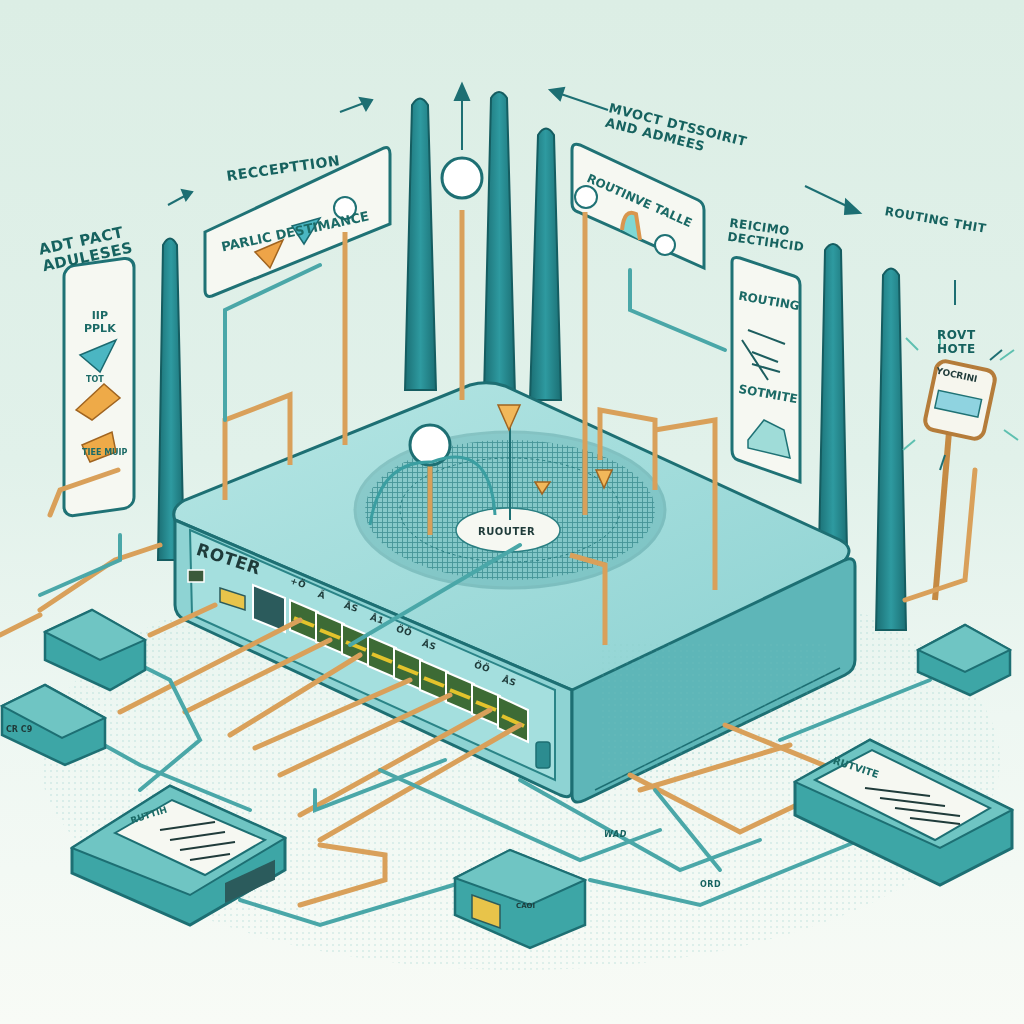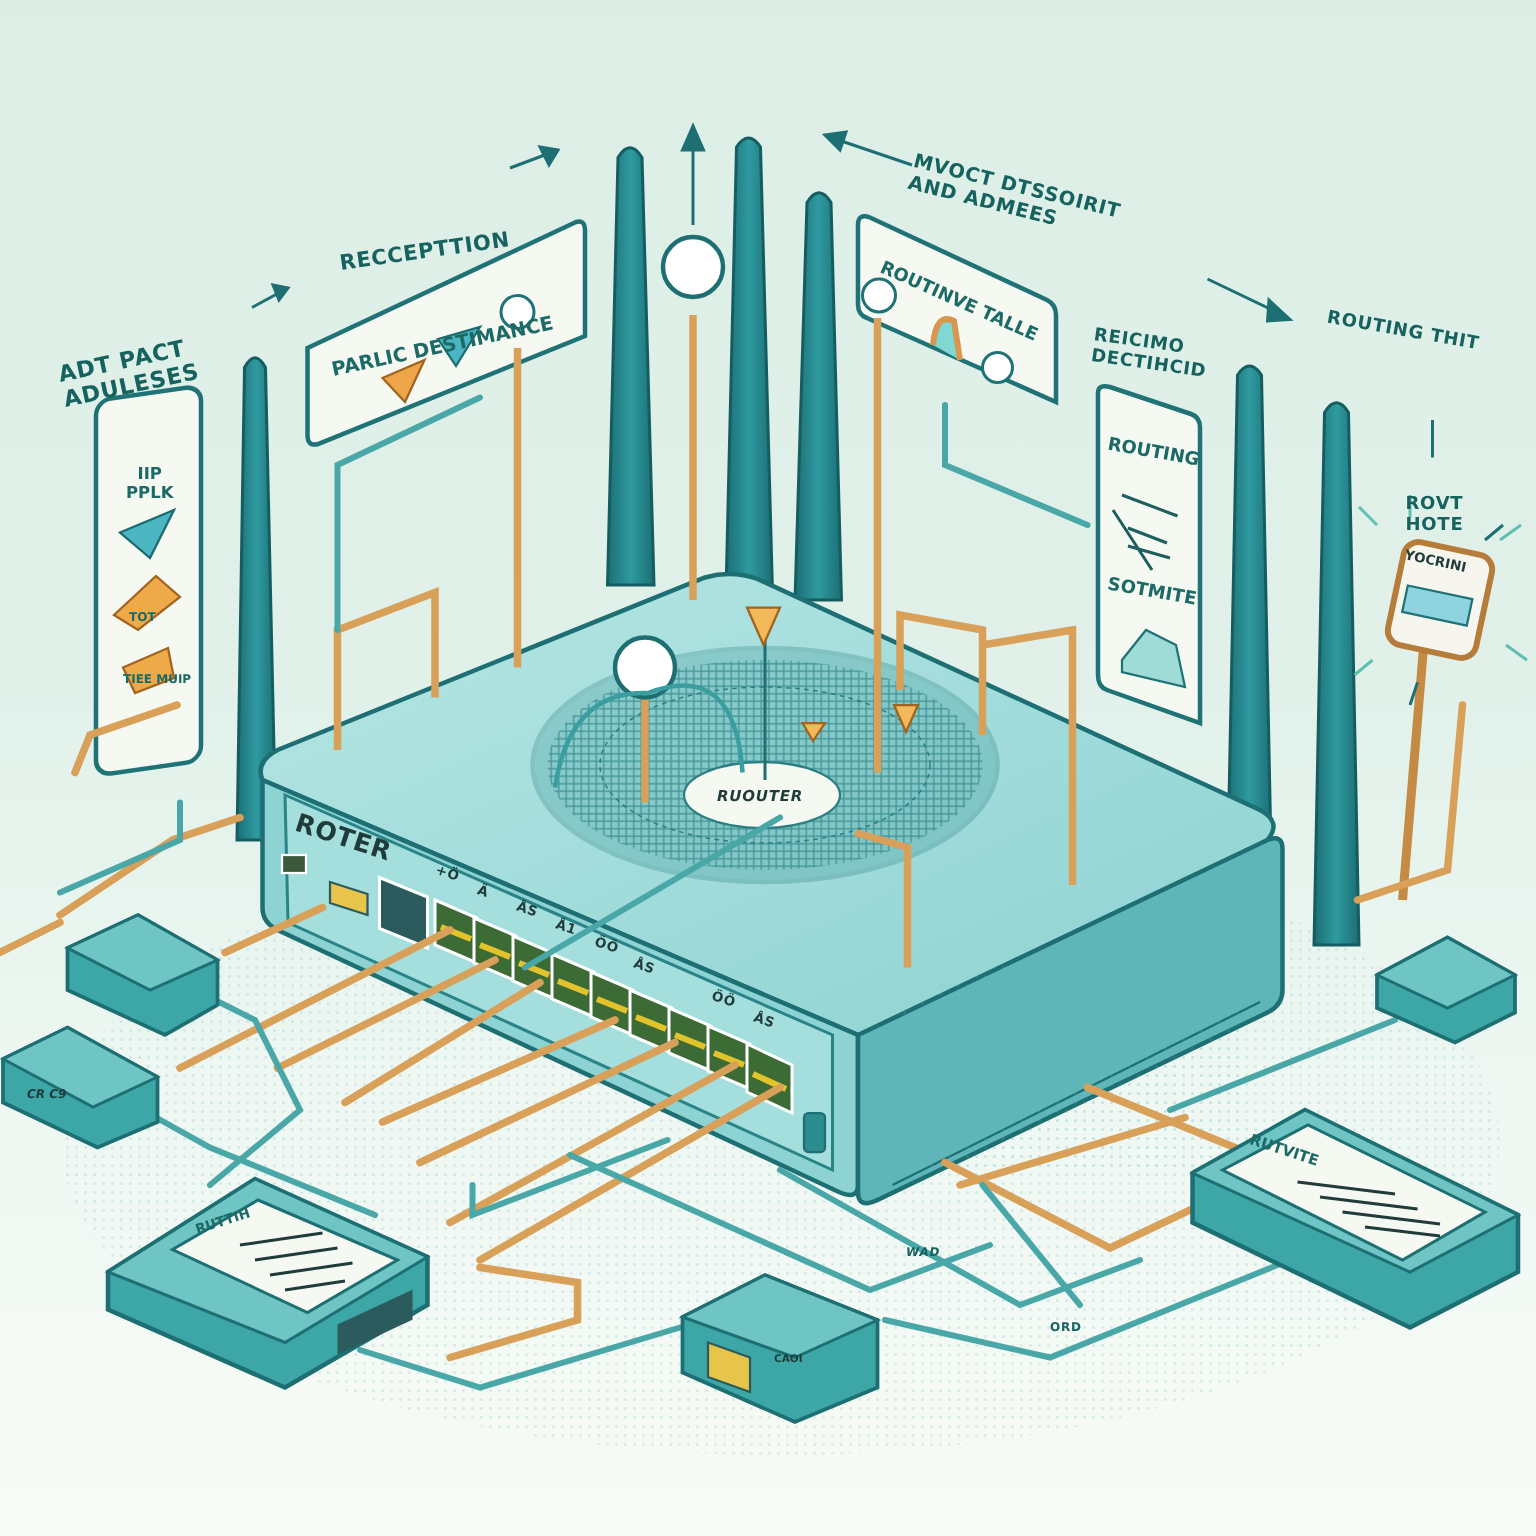--- a/index.html
+++ b/index.html
@@ -312,41 +312,41 @@
 <div class="lbl" style="left:605px;top:118px;font-size:13px;transform:rotate(14deg);">MVOCT DTSSOIRIT
 AND ADMEES</div>
 <div class="lbl" style="left:728px;top:222px;font-size:12px;transform:rotate(8deg);">REICIMO
 DECTIHCID</div>
 <div class="lbl" style="left:884px;top:214px;font-size:12px;transform:rotate(10deg);">ROUTING THIT</div>
 <div class="lbl" style="left:937px;top:305px;font-size:12px;margin-top:24px;">ROVT
 HOTE</div>
 
 <div class="panel-txt" style="left:84px;top:310px;font-size:11px;text-align:center;">IIP
 PPLK</div>
-<div class="panel-txt" style="left:86px;top:375px;font-size:8px;margin-top:32px;">TOT</div>
+<div class="panel-txt" style="left:86px;top:375px;font-size:8px;">TOT</div>
 <div class="panel-txt" style="left:82px;top:448px;font-size:8px;">TIEE MUIP</div>
 <div class="panel-txt" style="left:220px;top:225px;font-size:13px;transform:rotate(-12deg);">PARLIC DESTIMANCE</div>
 <div class="panel-txt" style="left:590px;top:172px;font-size:12px;transform:rotate(24deg);transform-origin:left top;">ROUTINVE TALLE</div>
 <div class="panel-txt" style="left:738px;top:295px;font-size:12px;transform:rotate(10deg);">ROUTING</div>
 <div class="panel-txt" style="left:738px;top:388px;font-size:12px;transform:rotate(10deg);">SOTMITE</div>
 <div class="panel-txt dark" style="left:936px;top:370px;font-size:9px;transform:rotate(12deg);">YOCRINI</div>
 
 <div class="lbl dark" style="left:200px;top:540px;font-size:17px;transform:rotate(18deg);transform-origin:left top;">ROTER</div>
-<div class="lbl dark" style="left:478px;top:526px;font-size:10px;font-style:italic;">RUOUTER</div>
+<div class="lbl dark" style="left:478px;top:526px;font-size:10px;">RUOUTER</div>
 
 <div class="lbl dark" style="left:290px;top:578px;font-size:9px;transform:rotate(18deg);">+Ö</div>
 <div class="lbl dark" style="left:318px;top:590px;font-size:9px;transform:rotate(18deg);">Ä</div>
 <div class="lbl dark" style="left:344px;top:602px;font-size:9px;transform:rotate(18deg);">ÅS</div>
 <div class="lbl dark" style="left:370px;top:614px;font-size:9px;transform:rotate(18deg);">Å1</div>
 <div class="lbl dark" style="left:396px;top:626px;font-size:9px;transform:rotate(18deg);">ÖÖ</div>
 <div class="lbl dark" style="left:422px;top:640px;font-size:9px;transform:rotate(18deg);">ÅS</div>
 <div class="lbl dark" style="left:474px;top:662px;font-size:9px;transform:rotate(18deg);">ÖÖ</div>
 <div class="lbl dark" style="left:502px;top:676px;font-size:9px;transform:rotate(18deg);">ÅS</div>
 
 <div class="panel-txt" style="left:130px;top:810px;font-size:9px;transform:rotate(-18deg);">RUTTIH</div>
 <div class="panel-txt" style="left:832px;top:762px;font-size:10px;transform:rotate(18deg);">RUTVITE</div>
 <div class="panel-txt dark" style="left:516px;top:902px;font-size:7px;">CAOI</div>
-<div class="panel-txt dark" style="left:18px;top:725px;font-size:8px;font-style:italic;">CR  C9</div>
+<div class="panel-txt dark" style="left:6px;top:725px;font-size:8px;">CR  C9</div>
 
 <div class="lbl" style="left:604px;top:830px;font-size:8px;font-style:italic;">WAD</div>
 <div class="lbl" style="left:700px;top:880px;font-size:8px;text-align:right;">ORD</div>
 
 </div>
 
 </body></html>

